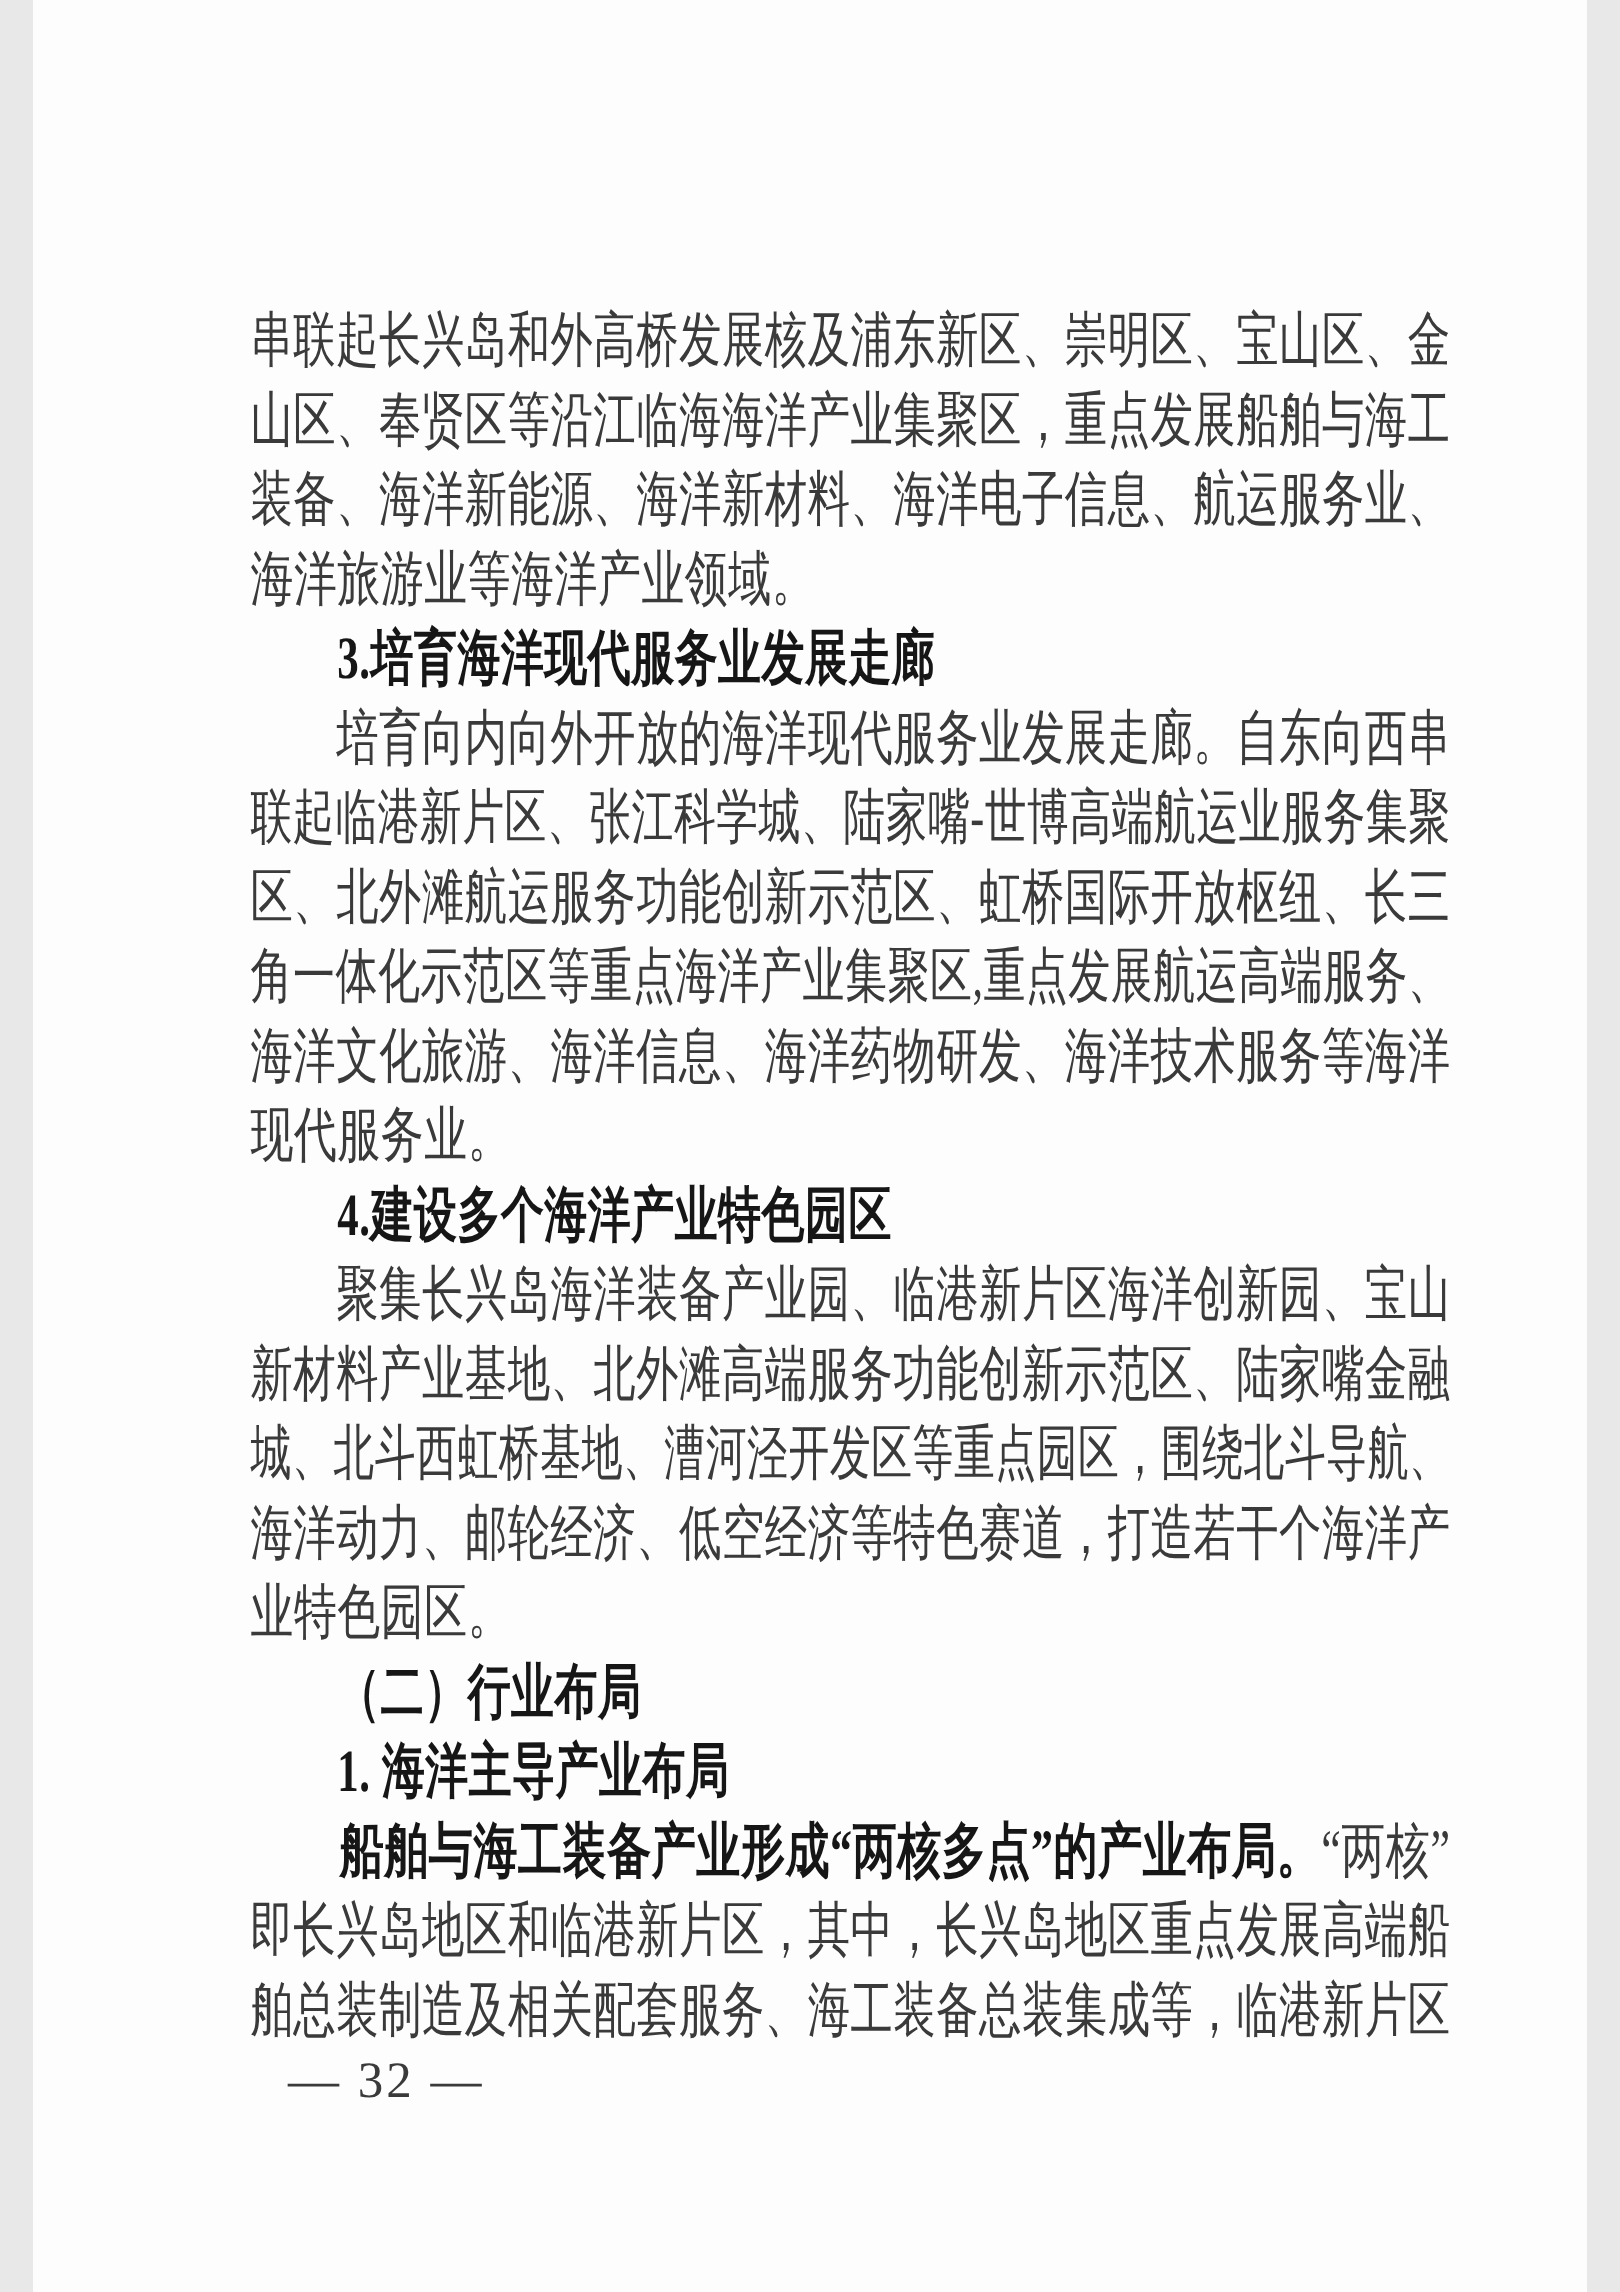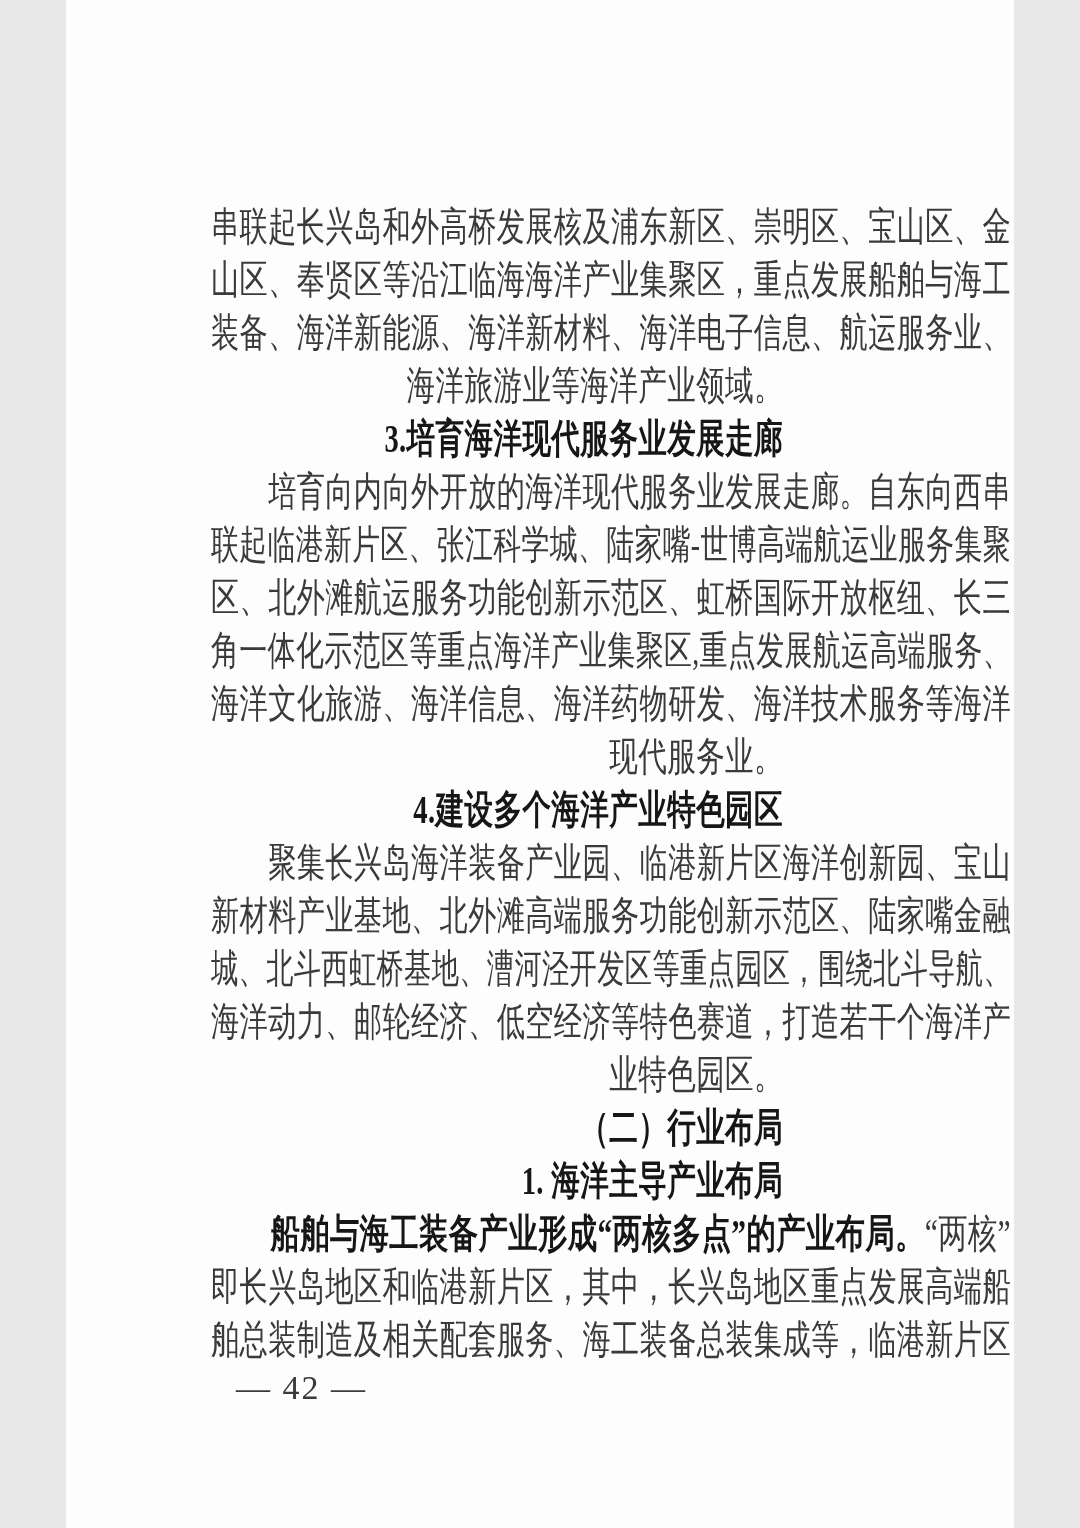--- a/index.html
+++ b/index.html
@@ -2,27 +2,26 @@
 <html style="--page-bg: #fdfdfd; --body-color: #3a3a3a; --heading-color: #161616;"><head>
 <meta charset="utf-8">
 <style>
   html, body {
     margin: 0;
     padding: 0;
     background: #e8e8e8;
   }
   .page {
     position: relative;
-    width: 948px;
+    width: 1036px;
     height: 1528px;
     margin: 0 auto;
     background: var(--page-bg, #fdfdfd);
     font-family: "Liberation Serif", "DejaVu Serif", serif;
     overflow: hidden;
-    text-align: right;
   }
   .doc-body {
     position: absolute;
     left: 145px;
     top: 200px;
     width: 800px;
   }
   .line {
     white-space: nowrap;
     font-size: 40px;
@@ -67,14 +66,14 @@
       <div class="line" style="transform: scaleX(0.705467);"><span class="seg">新材料产业基地、北外滩高端服务功能创新示范区、陆家嘴金融</span></div>
       <div class="line" style="transform: scaleX(0.681141);"><span class="seg">城、北斗西虹桥基地、漕河泾开发区等重点园区，围绕北斗导航、</span></div>
       <div class="line" style="transform: scaleX(0.705467);"><span class="seg">海洋动力、邮轮经济、低空经济等特色赛道，打造若干个海洋产</span></div>
       <div class="line" style="transform: scaleX(0.715);"><span class="seg">业特色园区。</span></div>
       <div class="line" style="transform: scaleX(0.715);"><span class="seg bold">　　（二）行业布局</span></div>
       <div class="line" style="transform: scaleX(0.715);"><span class="seg bold">　　1. 海洋主导产业布局</span></div>
       <div class="line" style="transform: scaleX(0.733934);"><span class="seg bold">　　船舶与海工装备产业形成“两核多点”的产业布局。</span><span class="seg">“两核”</span></div>
       <div class="line" style="transform: scaleX(0.705467);"><span class="seg">即长兴岛地区和临港新片区，其中，长兴岛地区重点发展高端船</span></div>
       <div class="line" style="transform: scaleX(0.705467);"><span class="seg">舶总装制造及相关配套服务、海工装备总装集成等，临港新片区</span></div>
     </div>
-  <div class="page-number">— 42 —</div>
+  <div class="page-number">— 32 —</div>
 </div>
 
 </body></html>

